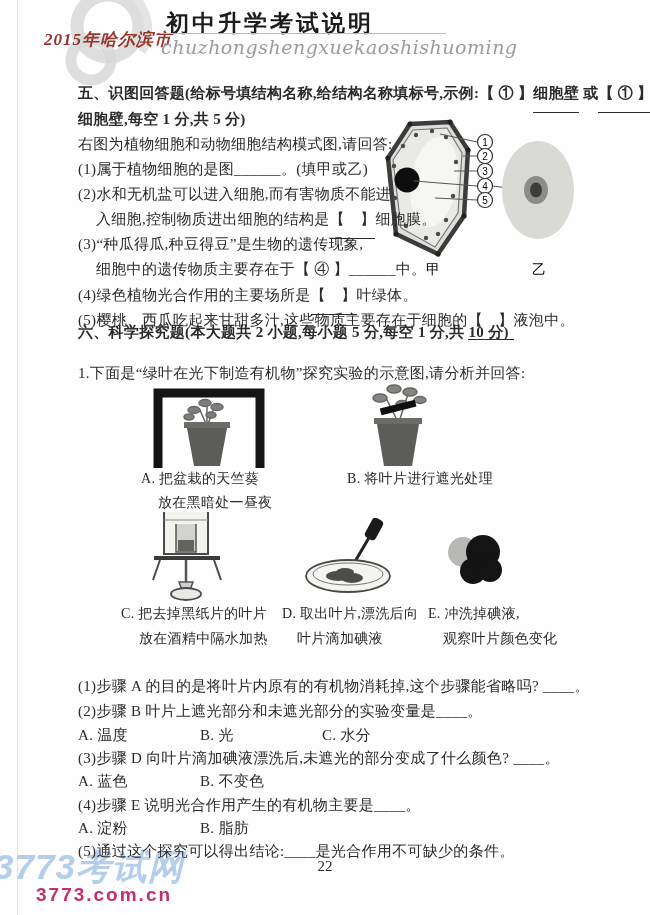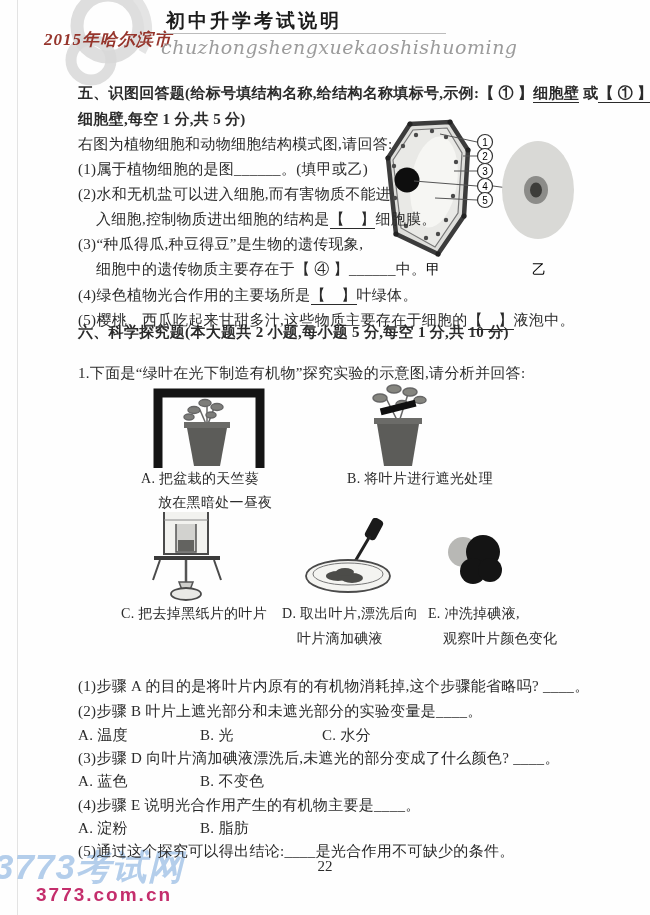--- a/index.html
+++ b/index.html
@@ -2,28 +2,28 @@
 <html><head>
 <meta charset="utf-8">
 <style>
   html,body{margin:0;padding:0;background:#ffffff;}
   .page{position:relative;width:650px;height:915px;background:#fefefe;overflow:hidden;
         font-family:"Liberation Serif","DejaVu Serif",serif;color:#2b2b2b;}
   .scan-edge{position:absolute;left:17px;top:0;width:1px;height:915px;background:#e3e3e3;}
   .logo{position:absolute;left:38px;top:-6px;z-index:0;}
   .edition{position:absolute;left:44px;top:28px;font-size:17px;font-weight:bold;font-style:italic;
            color:#96352c;letter-spacing:1px;z-index:1;white-space:nowrap;}
-  .title{position:absolute;left:166px;top:8px;font-size:19px;font-weight:bold;letter-spacing:3px;
+  .title{position:absolute;left:166px;top:8px;font-size:23px;font-weight:bold;letter-spacing:3px;
          color:#1c1c1c;z-index:1;white-space:nowrap;}
   .title-rule{position:absolute;left:160px;top:33px;width:286px;height:1px;background:#bcbcbc;z-index:1;}
   .pinyin{position:absolute;left:161px;top:36px;font-size:19px;font-style:italic;color:#9b9b9b;
           letter-spacing:.5px;font-family:"DejaVu Serif",serif;z-index:1;white-space:nowrap;}
   .line{position:absolute;white-space:nowrap;font-size:15px;letter-spacing:.3px;z-index:2;}
   .b{font-weight:bold;}
-  .ul{border-bottom:1.5px solid #2b2b2b;padding-bottom:1px;}
+  .ul{border-bottom:1.5px solid #2b2b2b;padding-bottom:11px;}
   .opt{display:inline-block;width:122px;}
   .caption{position:absolute;white-space:nowrap;font-size:14px;letter-spacing:.3px;z-index:2;}
   .fig{position:absolute;z-index:1;}
   .pagenum{position:absolute;top:858px;left:0;width:100%;text-align:center;font-size:15px;z-index:2;}
   .wm-site{position:absolute;left:-6px;top:844px;font-family:"Liberation Sans",sans-serif;
            font-weight:bold;font-style:italic;font-size:35px;color:#a8c6e8;opacity:.85;
            letter-spacing:1px;z-index:1;white-space:nowrap;}
   .wm-domain{position:absolute;left:36px;top:884px;font-family:"Liberation Sans",sans-serif;
            font-weight:bold;font-size:19px;color:#be185d;opacity:.9;letter-spacing:2px;z-index:1;white-space:nowrap;}
 </style>
@@ -201,20 +201,21 @@
     <circle cx="20" cy="24" r="15" fill="#b8b8b5"></circle>
     <circle cx="40" cy="24" r="17" fill="#141414"></circle>
     <circle cx="30" cy="43" r="13" fill="#141414"></circle>
     <circle cx="47" cy="42" r="12" fill="#141414"></circle>
   </svg>
 
   <div class="caption" style="top:470px;left:141px;">A. 把盆栽的天竺葵</div>
   <div class="caption" style="top:494px;left:158px;">放在黑暗处一昼夜</div>
   <div class="caption" style="top:470px;left:347px;">B. 将叶片进行遮光处理</div>
   <div class="caption" style="top:605px;left:121px;">C. 把去掉黑纸片的叶片</div>
+  <div class="caption" style="top:630px;left:139px;">放在酒精中隔水加热</div>
   <div class="caption" style="top:605px;left:282px;">D. 取出叶片,漂洗后向</div>
   <div class="caption" style="top:630px;left:297px;">叶片滴加碘液</div>
   <div class="caption" style="top:605px;left:428px;">E. 冲洗掉碘液,</div>
   <div class="caption" style="top:630px;left:443px;">观察叶片颜色变化</div>
 
   <div class="line" style="top:677px;left:78px;">(1)步骤 A 的目的是将叶片内原有的有机物消耗掉,这个步骤能省略吗? ____。</div>
   <div class="line" style="top:702px;left:78px;">(2)步骤 B 叶片上遮光部分和未遮光部分的实验变量是____。</div>
   <div class="line" style="top:726px;left:78px;">
     <span class="opt">A. 温度</span><span class="opt">B. 光</span><span>C. 水分</span>
   </div>

